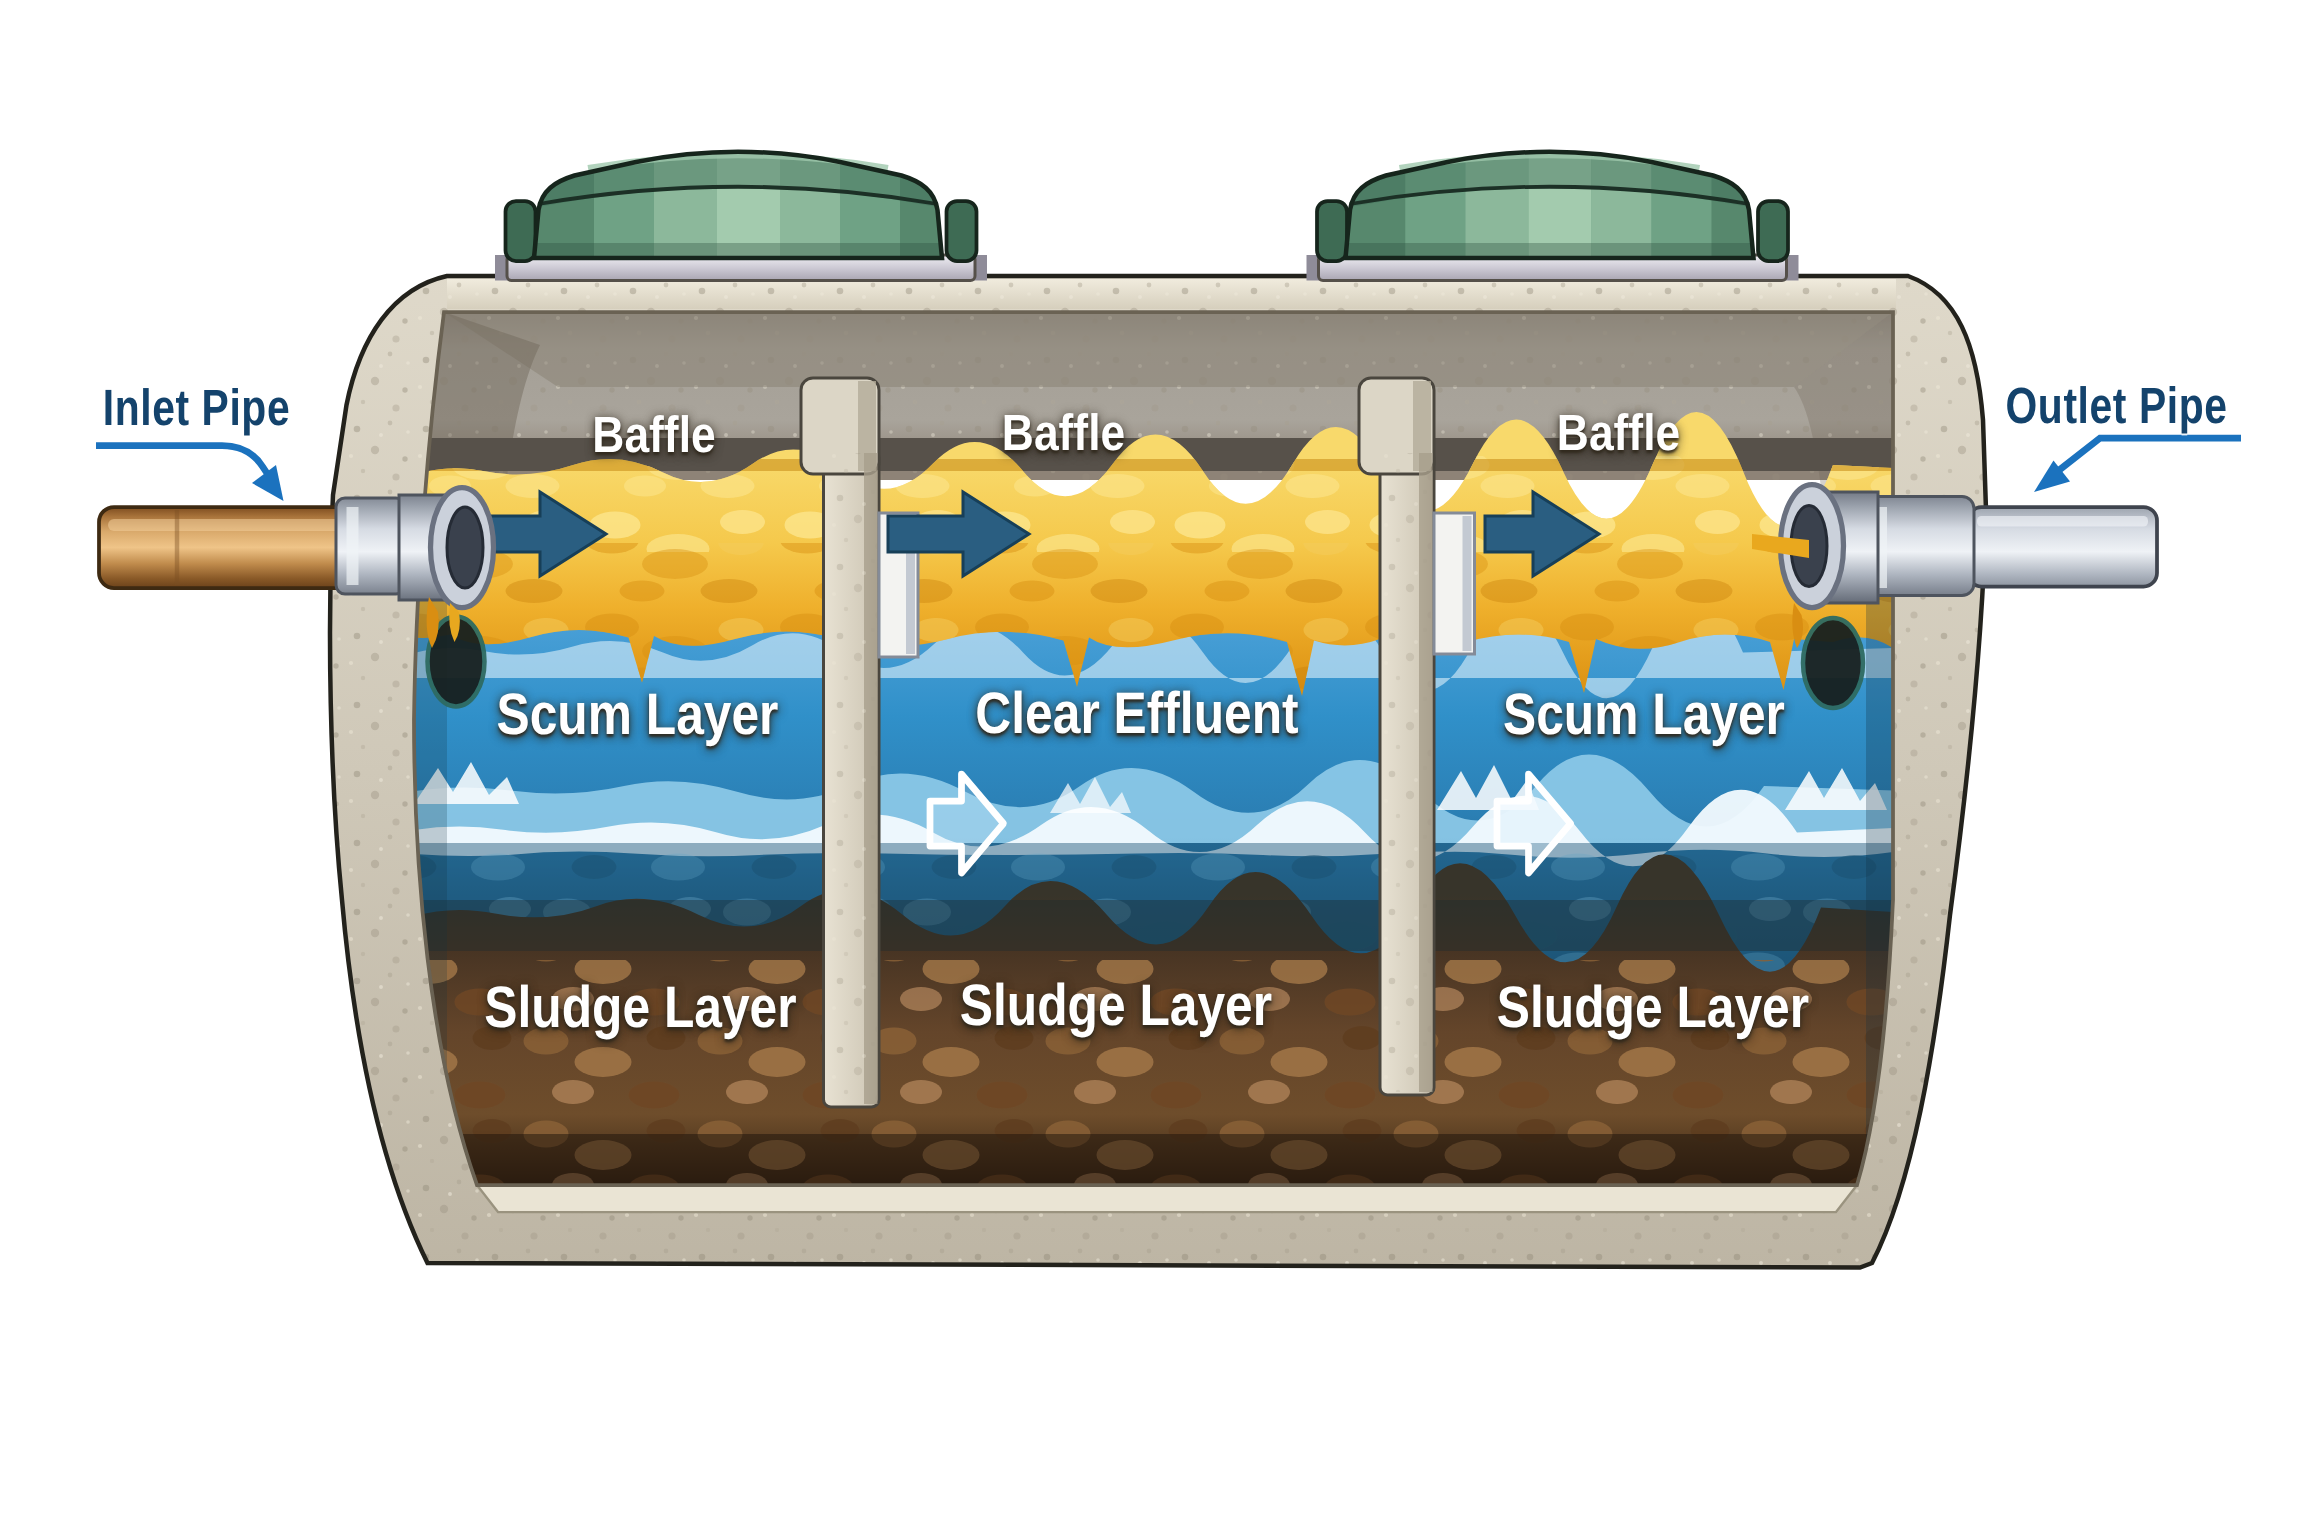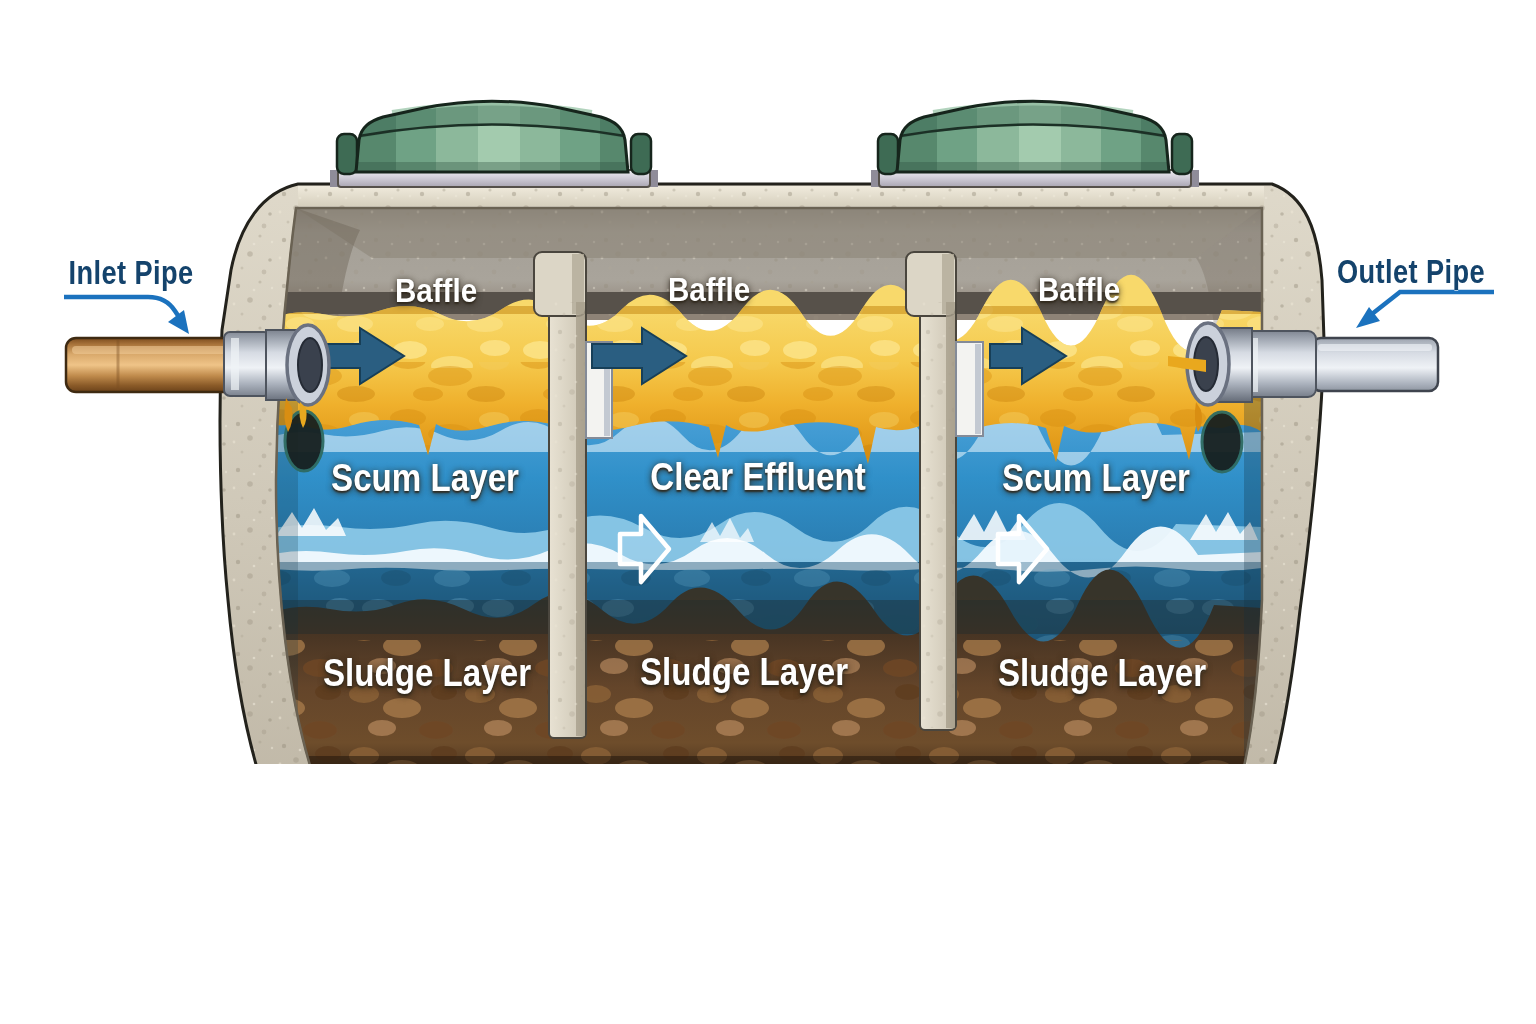--- a/index.html
+++ b/index.html
@@ -1,16 +1,16 @@
 <!DOCTYPE html>
 <html><head>
 <meta charset="utf-8">
 <style>
   html,body{margin:0;padding:0;background:#ffffff;}
-  .stage{position:relative;width:1536px;height:764px;overflow:hidden;background:#ffffff;
+  .stage{position:relative;width:1536px;height:1024px;overflow:hidden;background:#ffffff;
          font-family:"Liberation Sans",sans-serif;}
   .stage svg{position:absolute;left:0;top:0;}
   .lbl{position:absolute;white-space:nowrap;font-weight:bold;line-height:1;
        transform:translate(-50%,-50%) scaleX(.85);}
   .lbl-white{color:#ffffff;font-size:39px;
        text-shadow:0 2px 2px rgba(48,40,28,.9),0 0 7px rgba(48,40,28,.55),0 3px 7px rgba(40,34,24,.5);}
   .lbl-baffle{font-size:34px;transform:translate(-50%,-50%) scaleX(.87);}
   .lbl-navy{color:#14436C;font-size:34px;transform:translate(-50%,-50%) scaleX(.8);
        text-shadow:0 1px 0 rgba(255,255,255,.65);letter-spacing:.5px;}
 </style>

